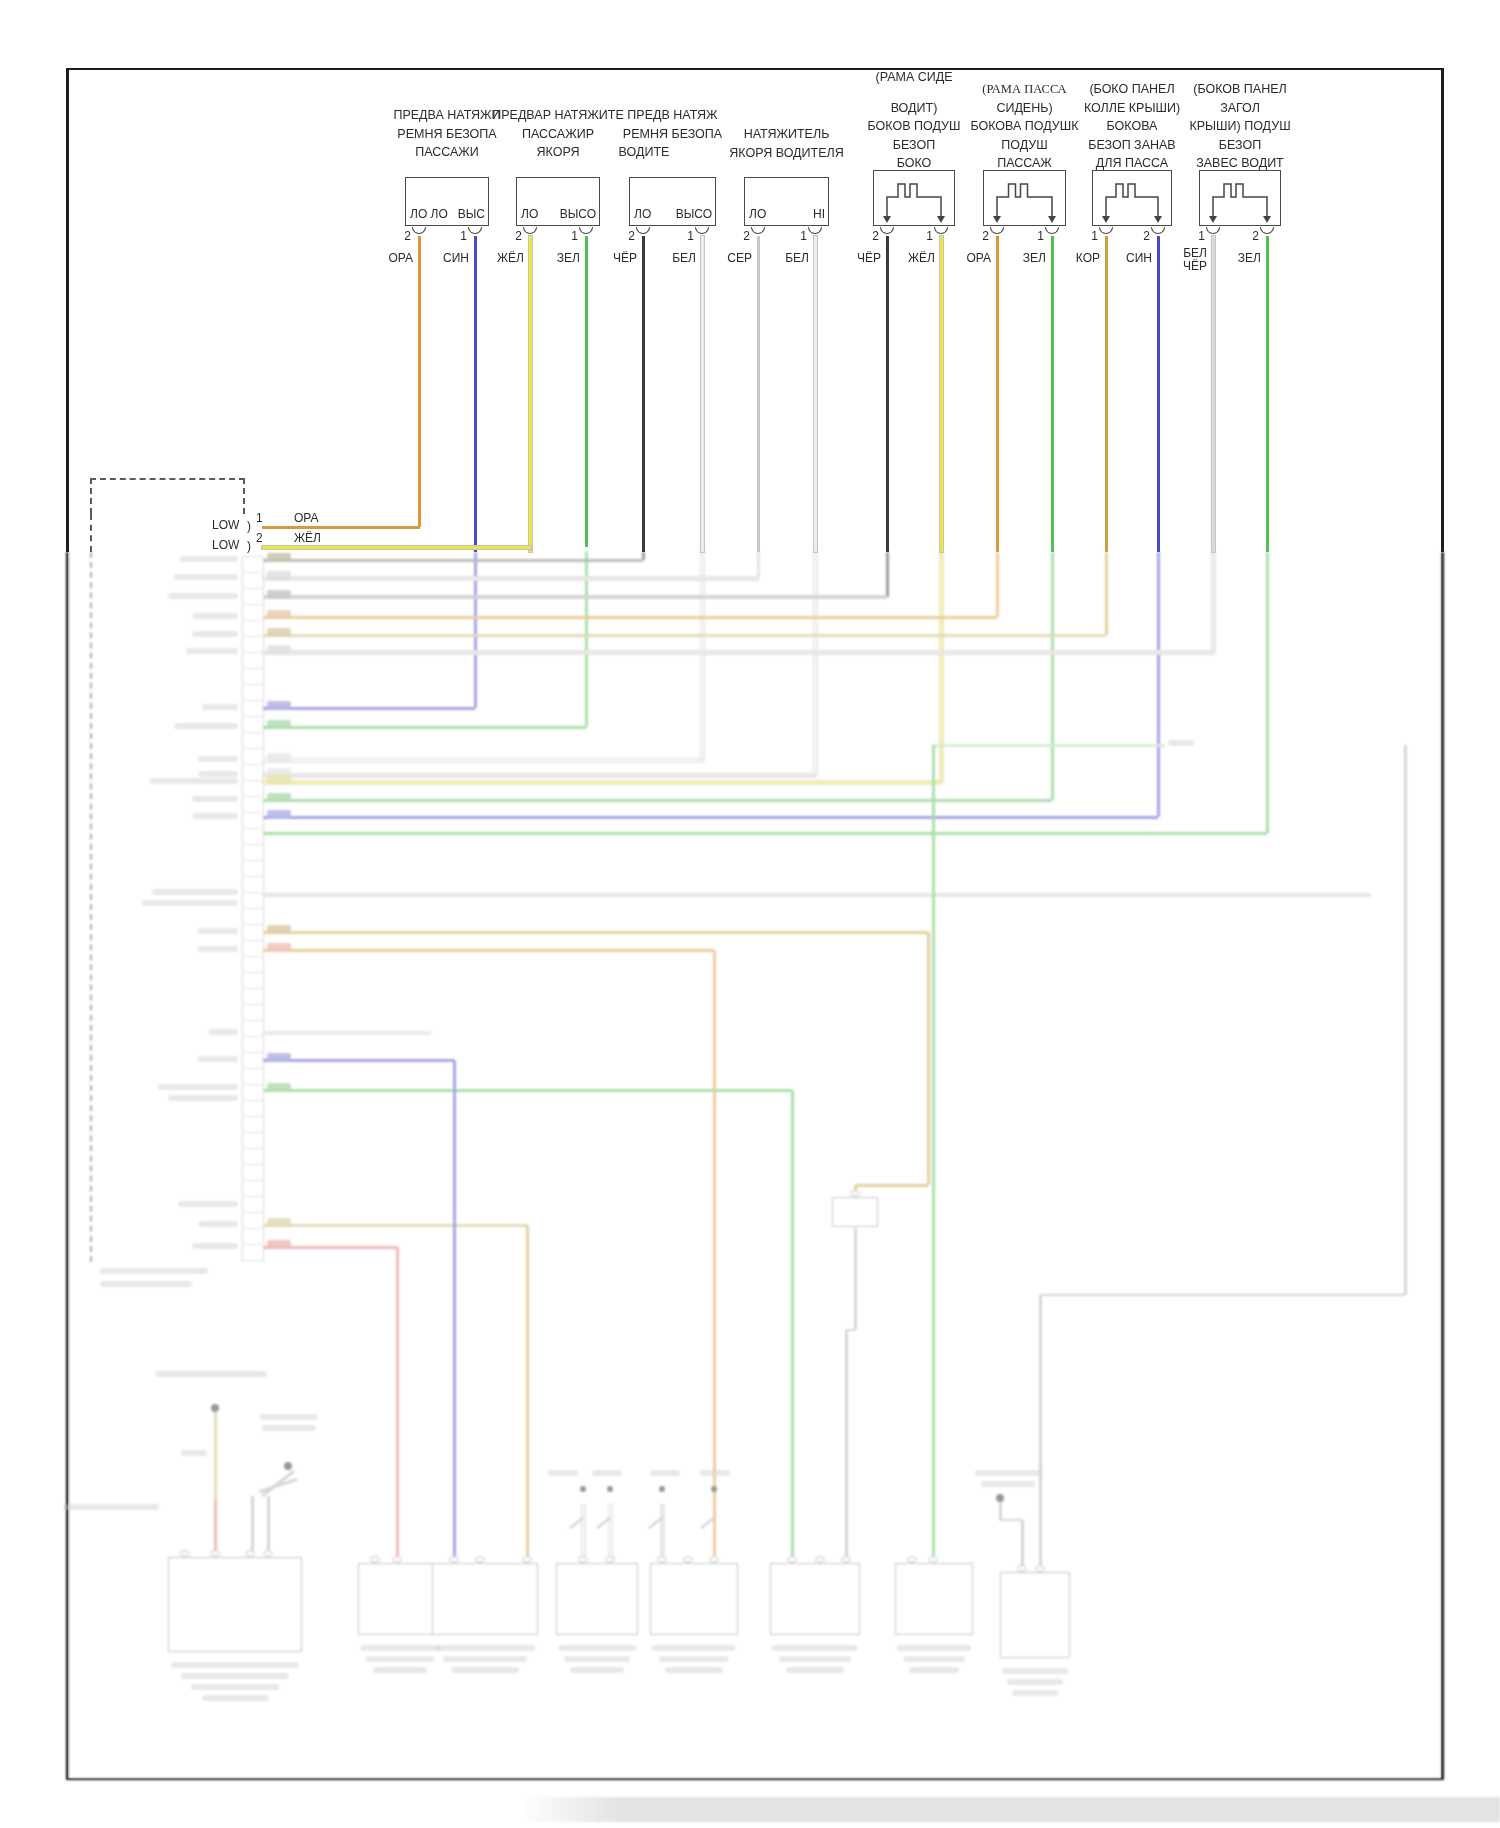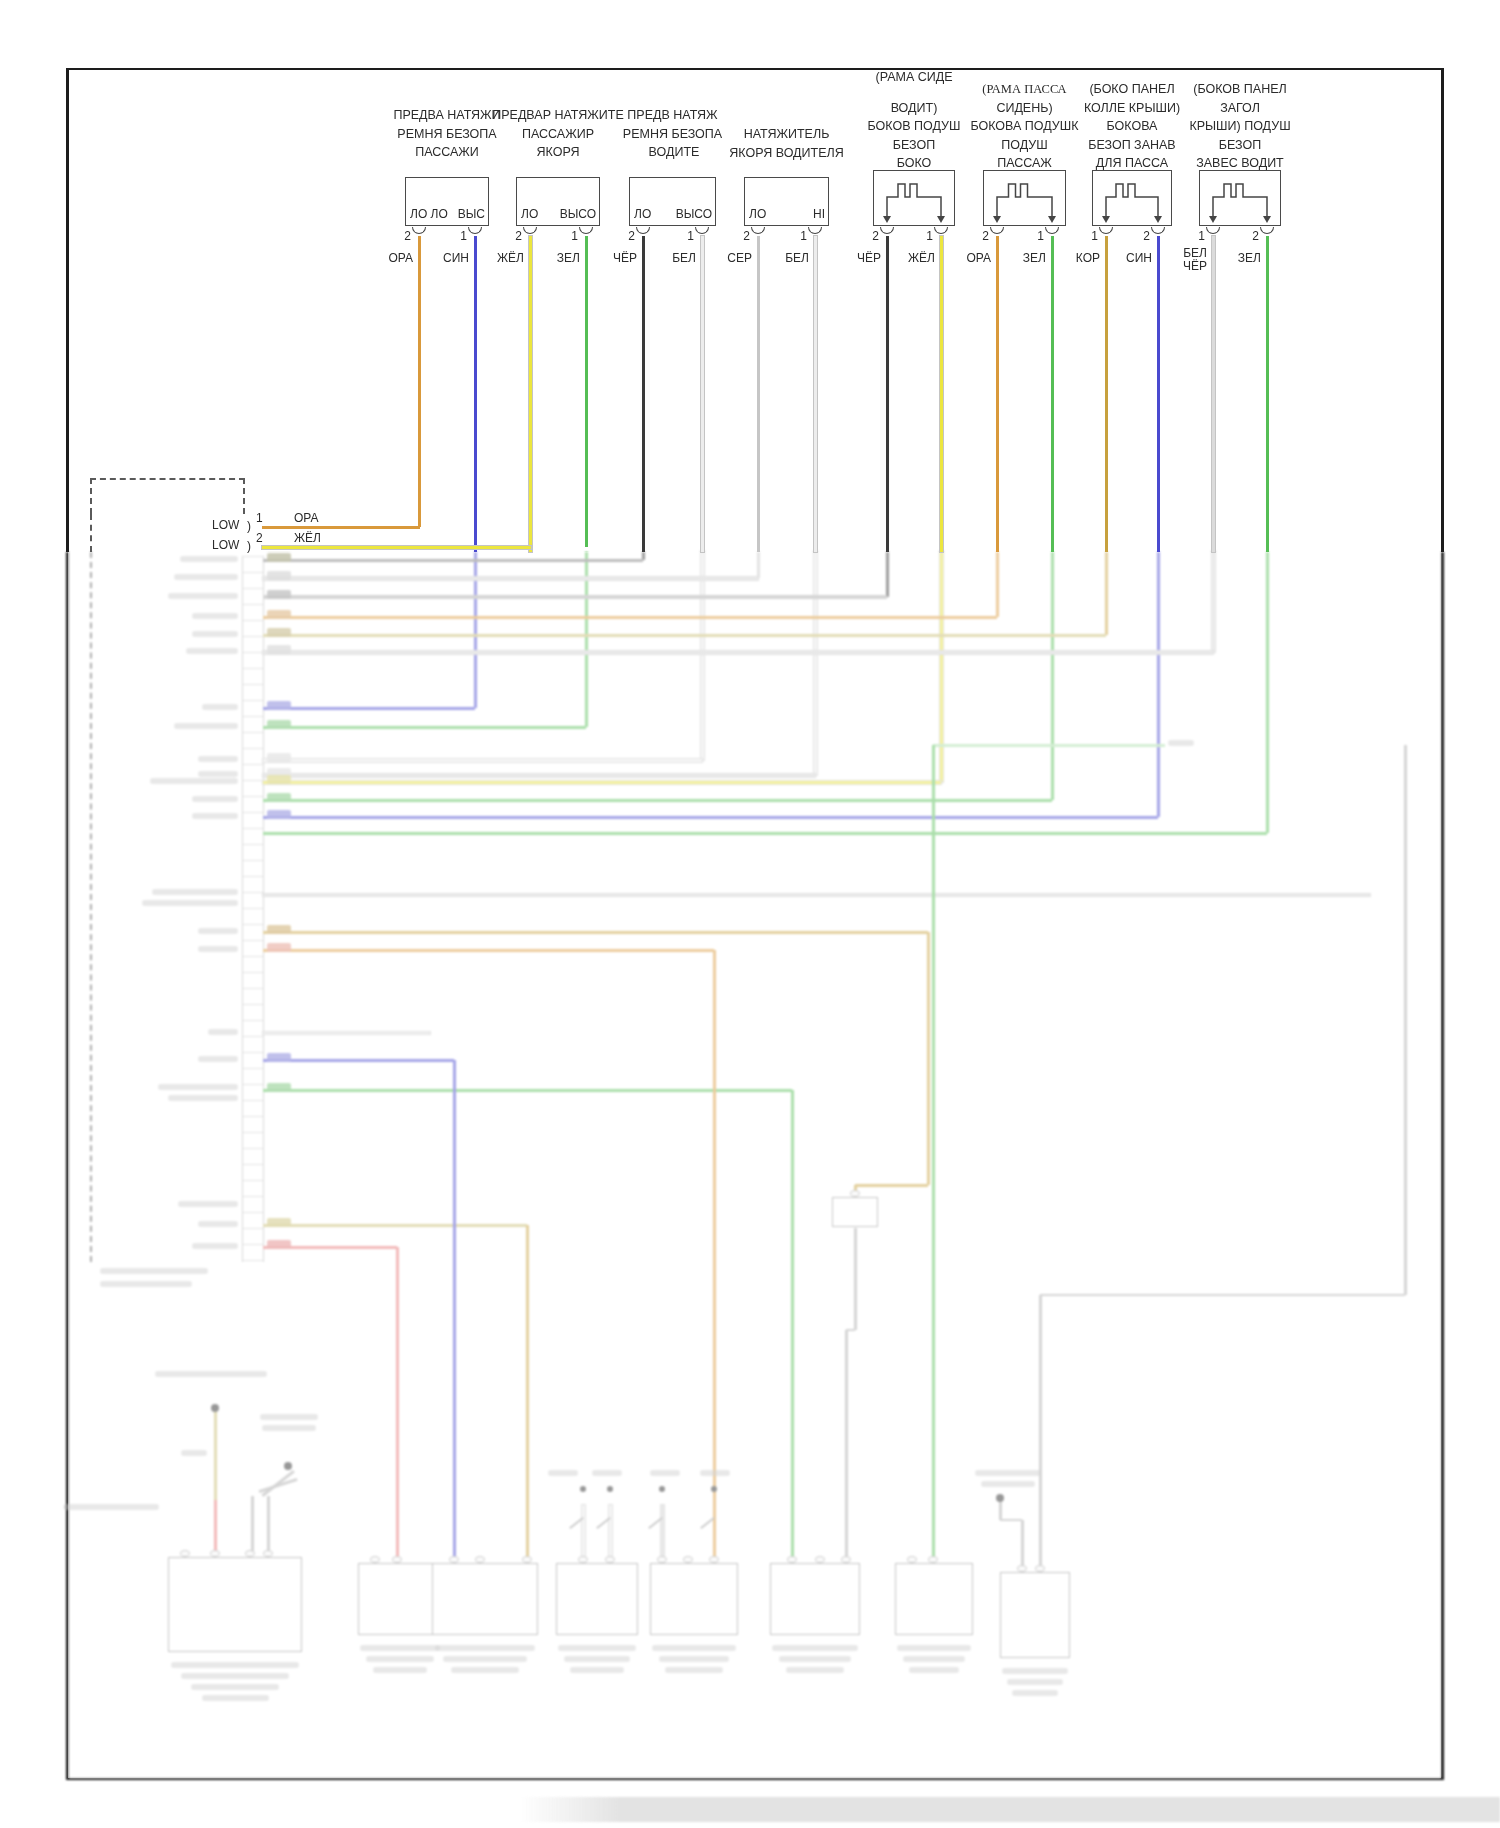--- a/index.html
+++ b/index.html
@@ -249,21 +249,21 @@
       <div class="abs arc" style="left: 523px; top: 227px;"></div>
       <div class="abs lbl" style="left: 502px; top: 229px; width: 20px; text-align: right;">2</div>
       <div class="abs arc" style="left: 579px; top: 227px;"></div>
       <div class="abs lbl" style="left: 558px; top: 229px; width: 20px; text-align: right;">1</div>
       <div class="abs lbl" style="left: 480px; top: 251px; width: 44px; text-align: right;">ЖЁЛ</div>
       <div class="abs lbl" style="left: 536px; top: 251px; width: 44px; text-align: right;">ЗЕЛ</div>
       <div class="abs vw" style="left: 528.5px; top: 236px; height: 316px; background: rgb(236, 230, 62); box-shadow: rgb(196, 196, 196) 0px 0px 0px 1px;"></div>
       <div class="abs vw" style="left: 584.5px; top: 236px; height: 311px; background: rgb(85, 190, 85);"></div>
       <div class="abs tl" style="left: 562.5px; top: 106px; width: 220px;">ПРЕДВ НАТЯЖ</div>
       <div class="abs tl" style="left: 562.5px; top: 124.5px; width: 220px;">РЕМНЯ БЕЗОПА</div>
-      <div class="abs tl" style="left: 564px; top: 143px; width: 220px;">ВОДИТЕ</div>
+      <div class="abs tl" style="left: 534px; top: 143px; width: 220px;">ВОДИТЕ</div>
       <div class="abs box" style="left: 629px; top: 177px; width: 87px; height: 49px;"></div>
       <div class="abs lbl" style="left: 634px; top: 207px;">ЛО</div>
       <div class="abs lbl" style="right: 788px; top: 207px; text-align: right;">ВЫСО</div>
       <div class="abs arc" style="left: 636px; top: 227px;"></div>
       <div class="abs lbl" style="left: 615px; top: 229px; width: 20px; text-align: right;">2</div>
       <div class="abs arc" style="left: 695px; top: 227px;"></div>
       <div class="abs lbl" style="left: 674px; top: 229px; width: 20px; text-align: right;">1</div>
       <div class="abs lbl" style="left: 593px; top: 251px; width: 44px; text-align: right;">ЧЁР</div>
       <div class="abs lbl" style="left: 652px; top: 251px; width: 44px; text-align: right;">БЕЛ</div>
       <div class="abs vw" style="left: 641.5px; top: 236px; height: 316px; background: rgb(58, 58, 58);"></div>

